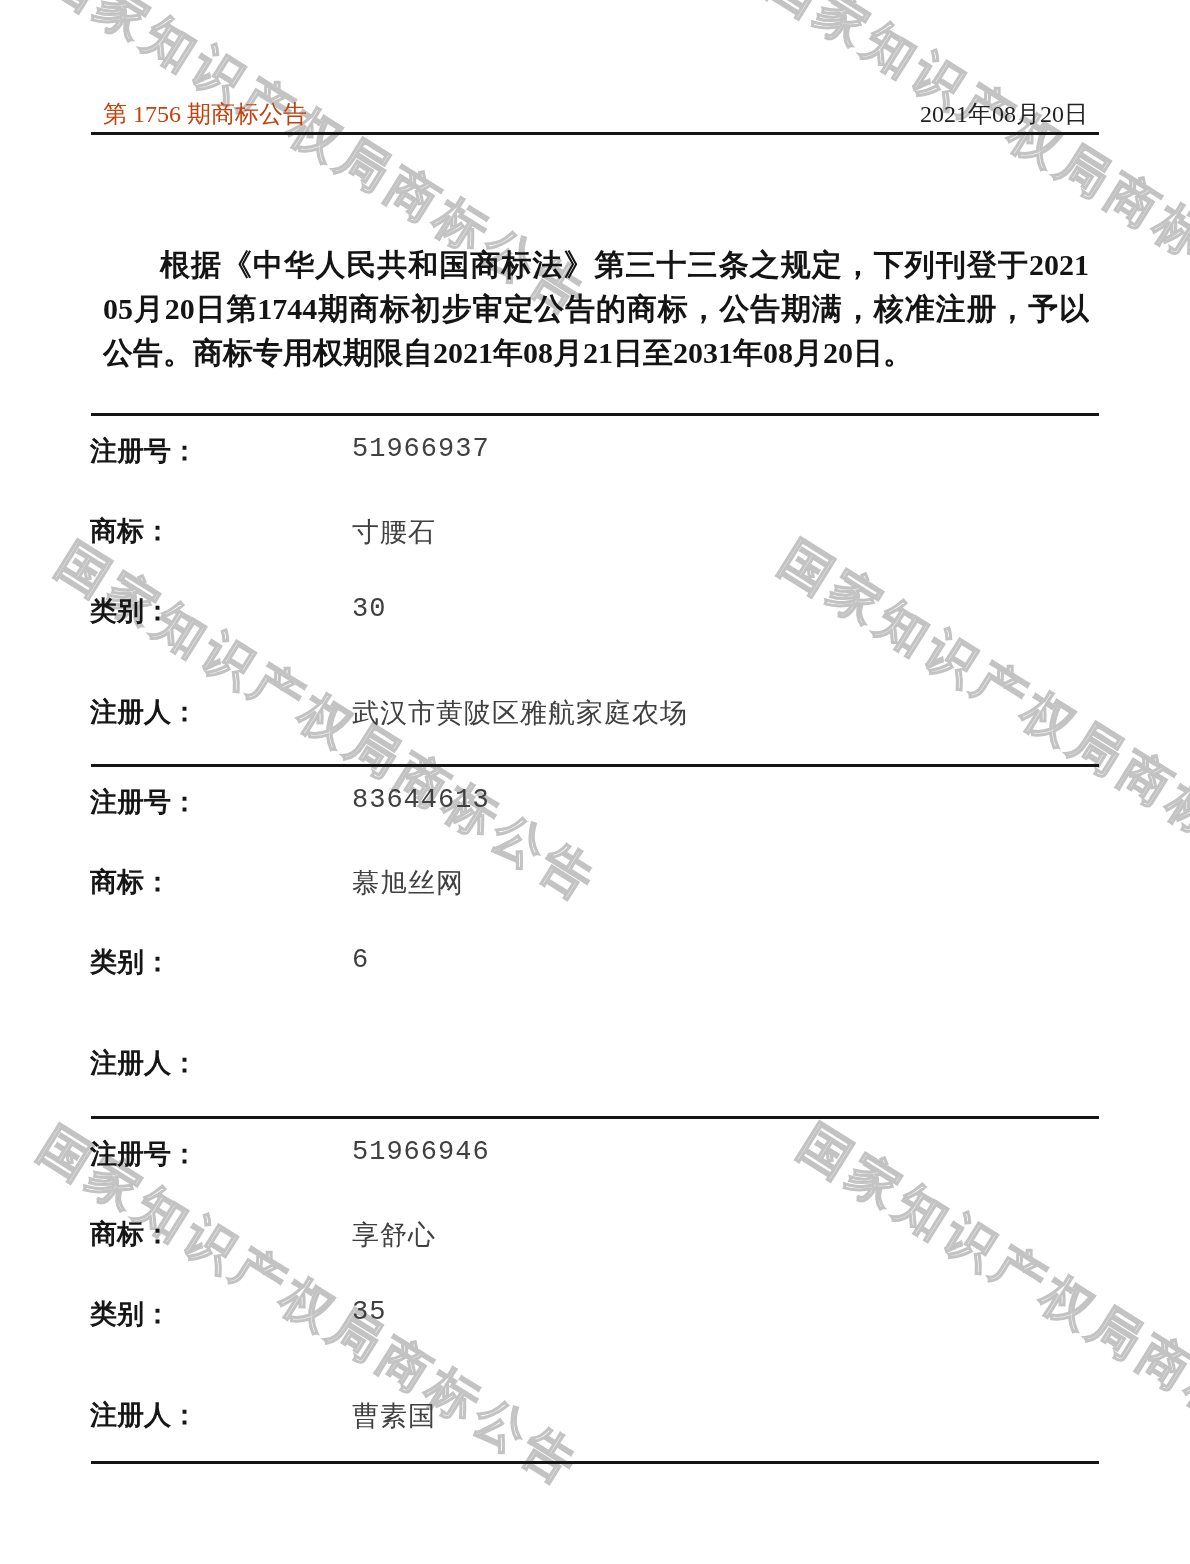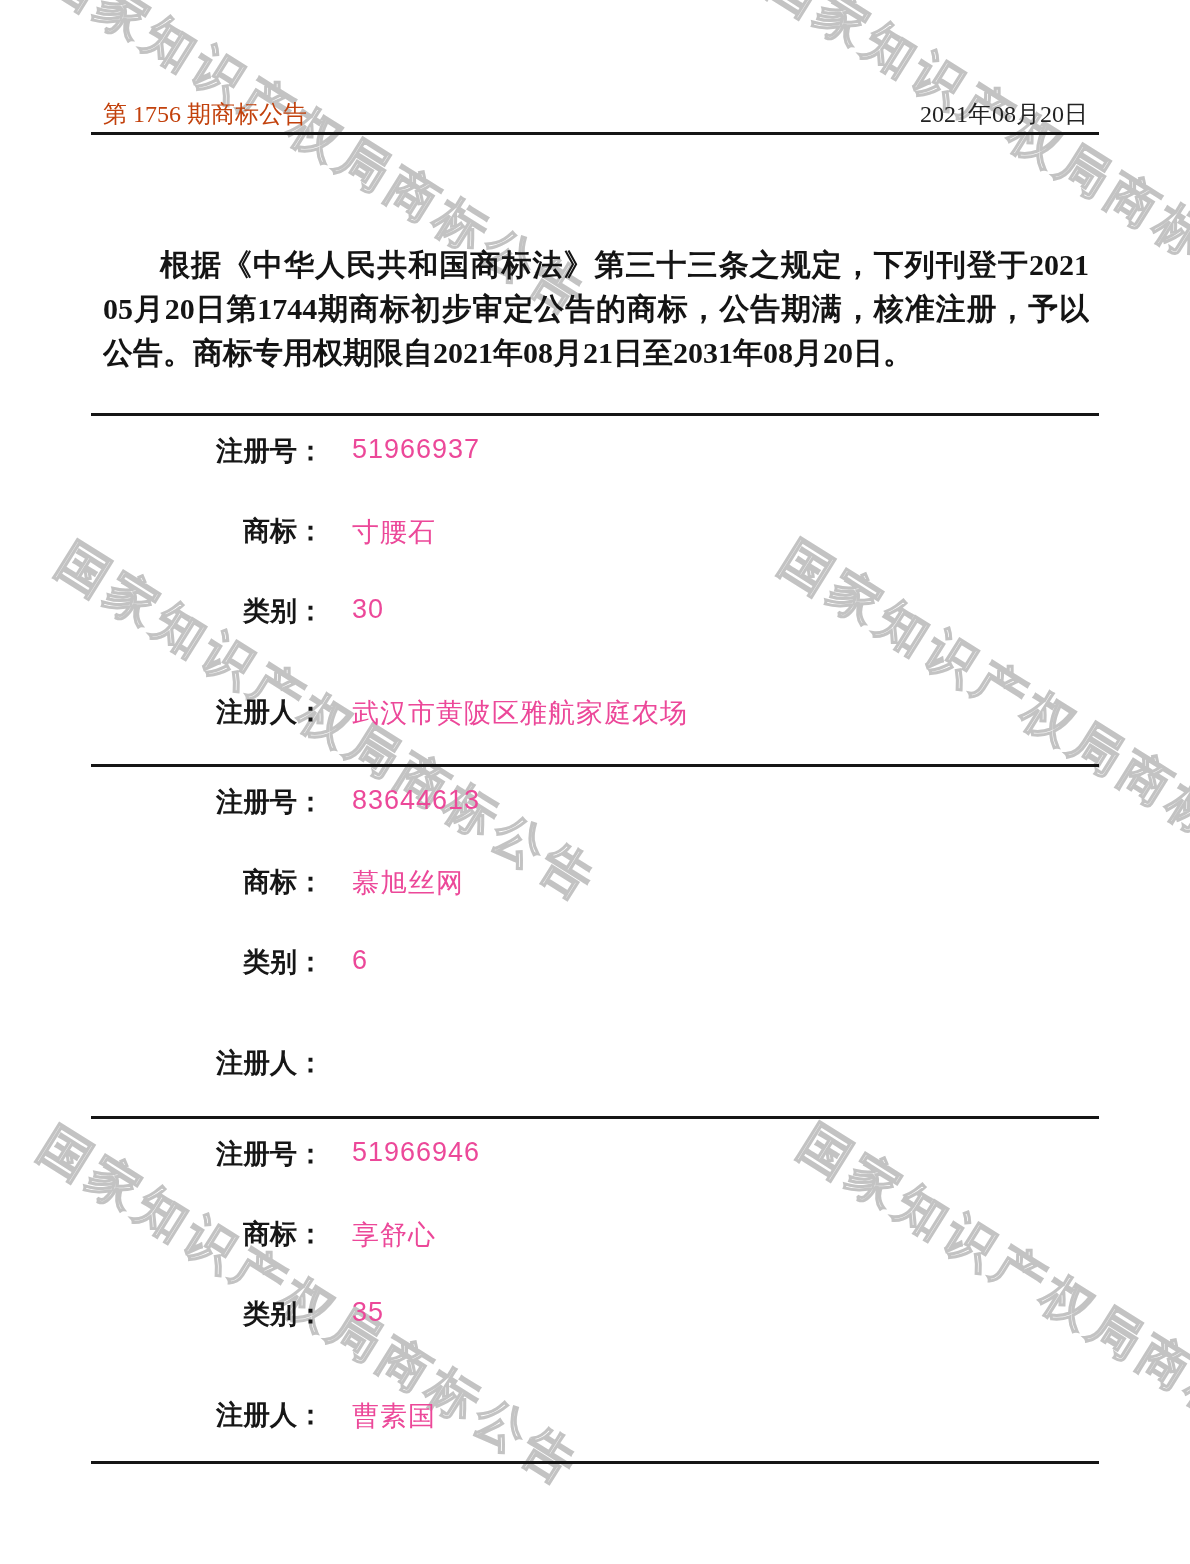--- a/index.html
+++ b/index.html
@@ -65,28 +65,28 @@
   .intro .ln { height: 44px; line-height: 44px; overflow: hidden; }
   .ln-just { text-align: justify; text-align-last: justify; }
   .ln-first { text-indent: 57px; }
 
   
   .entry { position: absolute; left: 0; width: 100%; height: 352px; }
   .entry .rule { top: 0; }
   .row { position: absolute; left: 0; width: 100%; height: 36px; }
   .lbl {
     position: absolute; left: 90px; top: 0; width: 234px;
-    text-align: right;
+    text-align: left;
     font-family: "Liberation Sans", "DejaVu Sans", sans-serif;
     font-weight: 700; font-size: 27px; color: #161616;
   }
   .val {
     position: absolute; left: 352px; top: 1px;
-    font-family: Liberation Sans, sans-serif;
-    font-size: 27px; color: #ec4899; letter-spacing: 1px;
+    font-family: Liberation Mono, monospace;
+    font-size: 27px; color: #404040; letter-spacing: 1px;
     white-space: nowrap;
   }
   .row-1 { top: 20px; }
   .row-2 { top: 100px; }
   .row-3 { top: 180px; }
   .row-4 { top: 262px; margin-top: 19px; }
 
   .bottom-rule { top: 1461px; }
 </style>
 </head>

